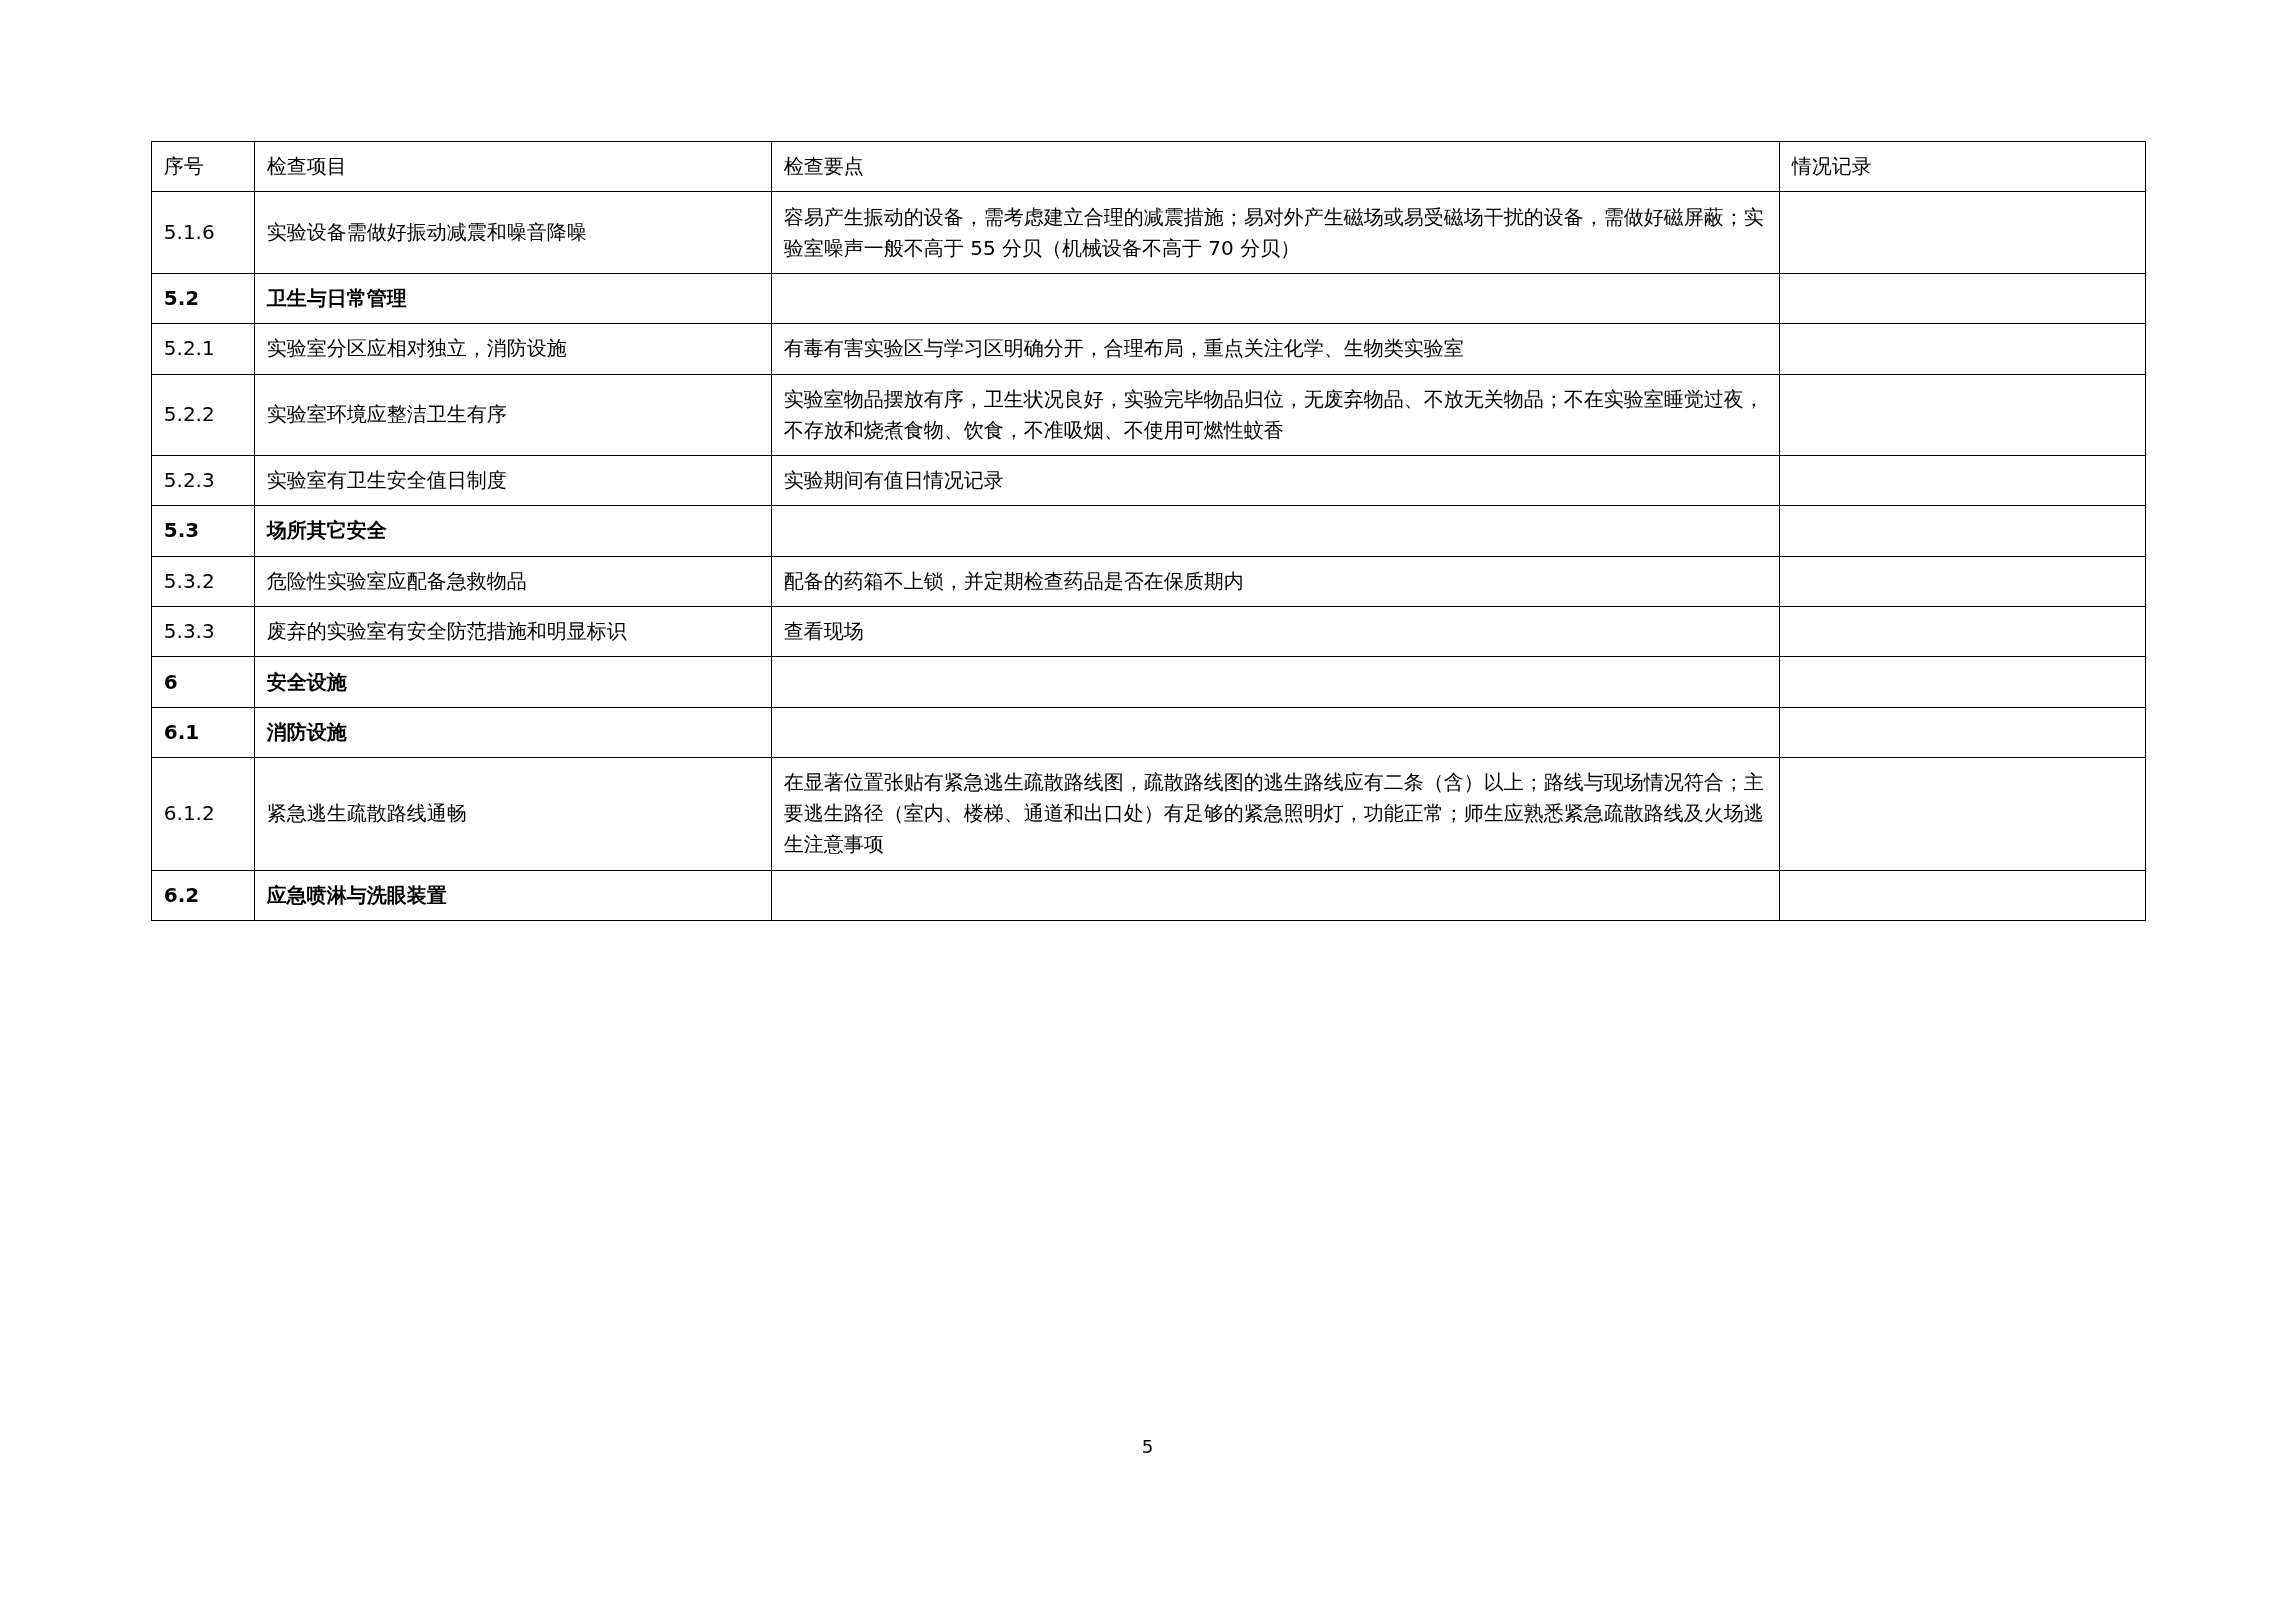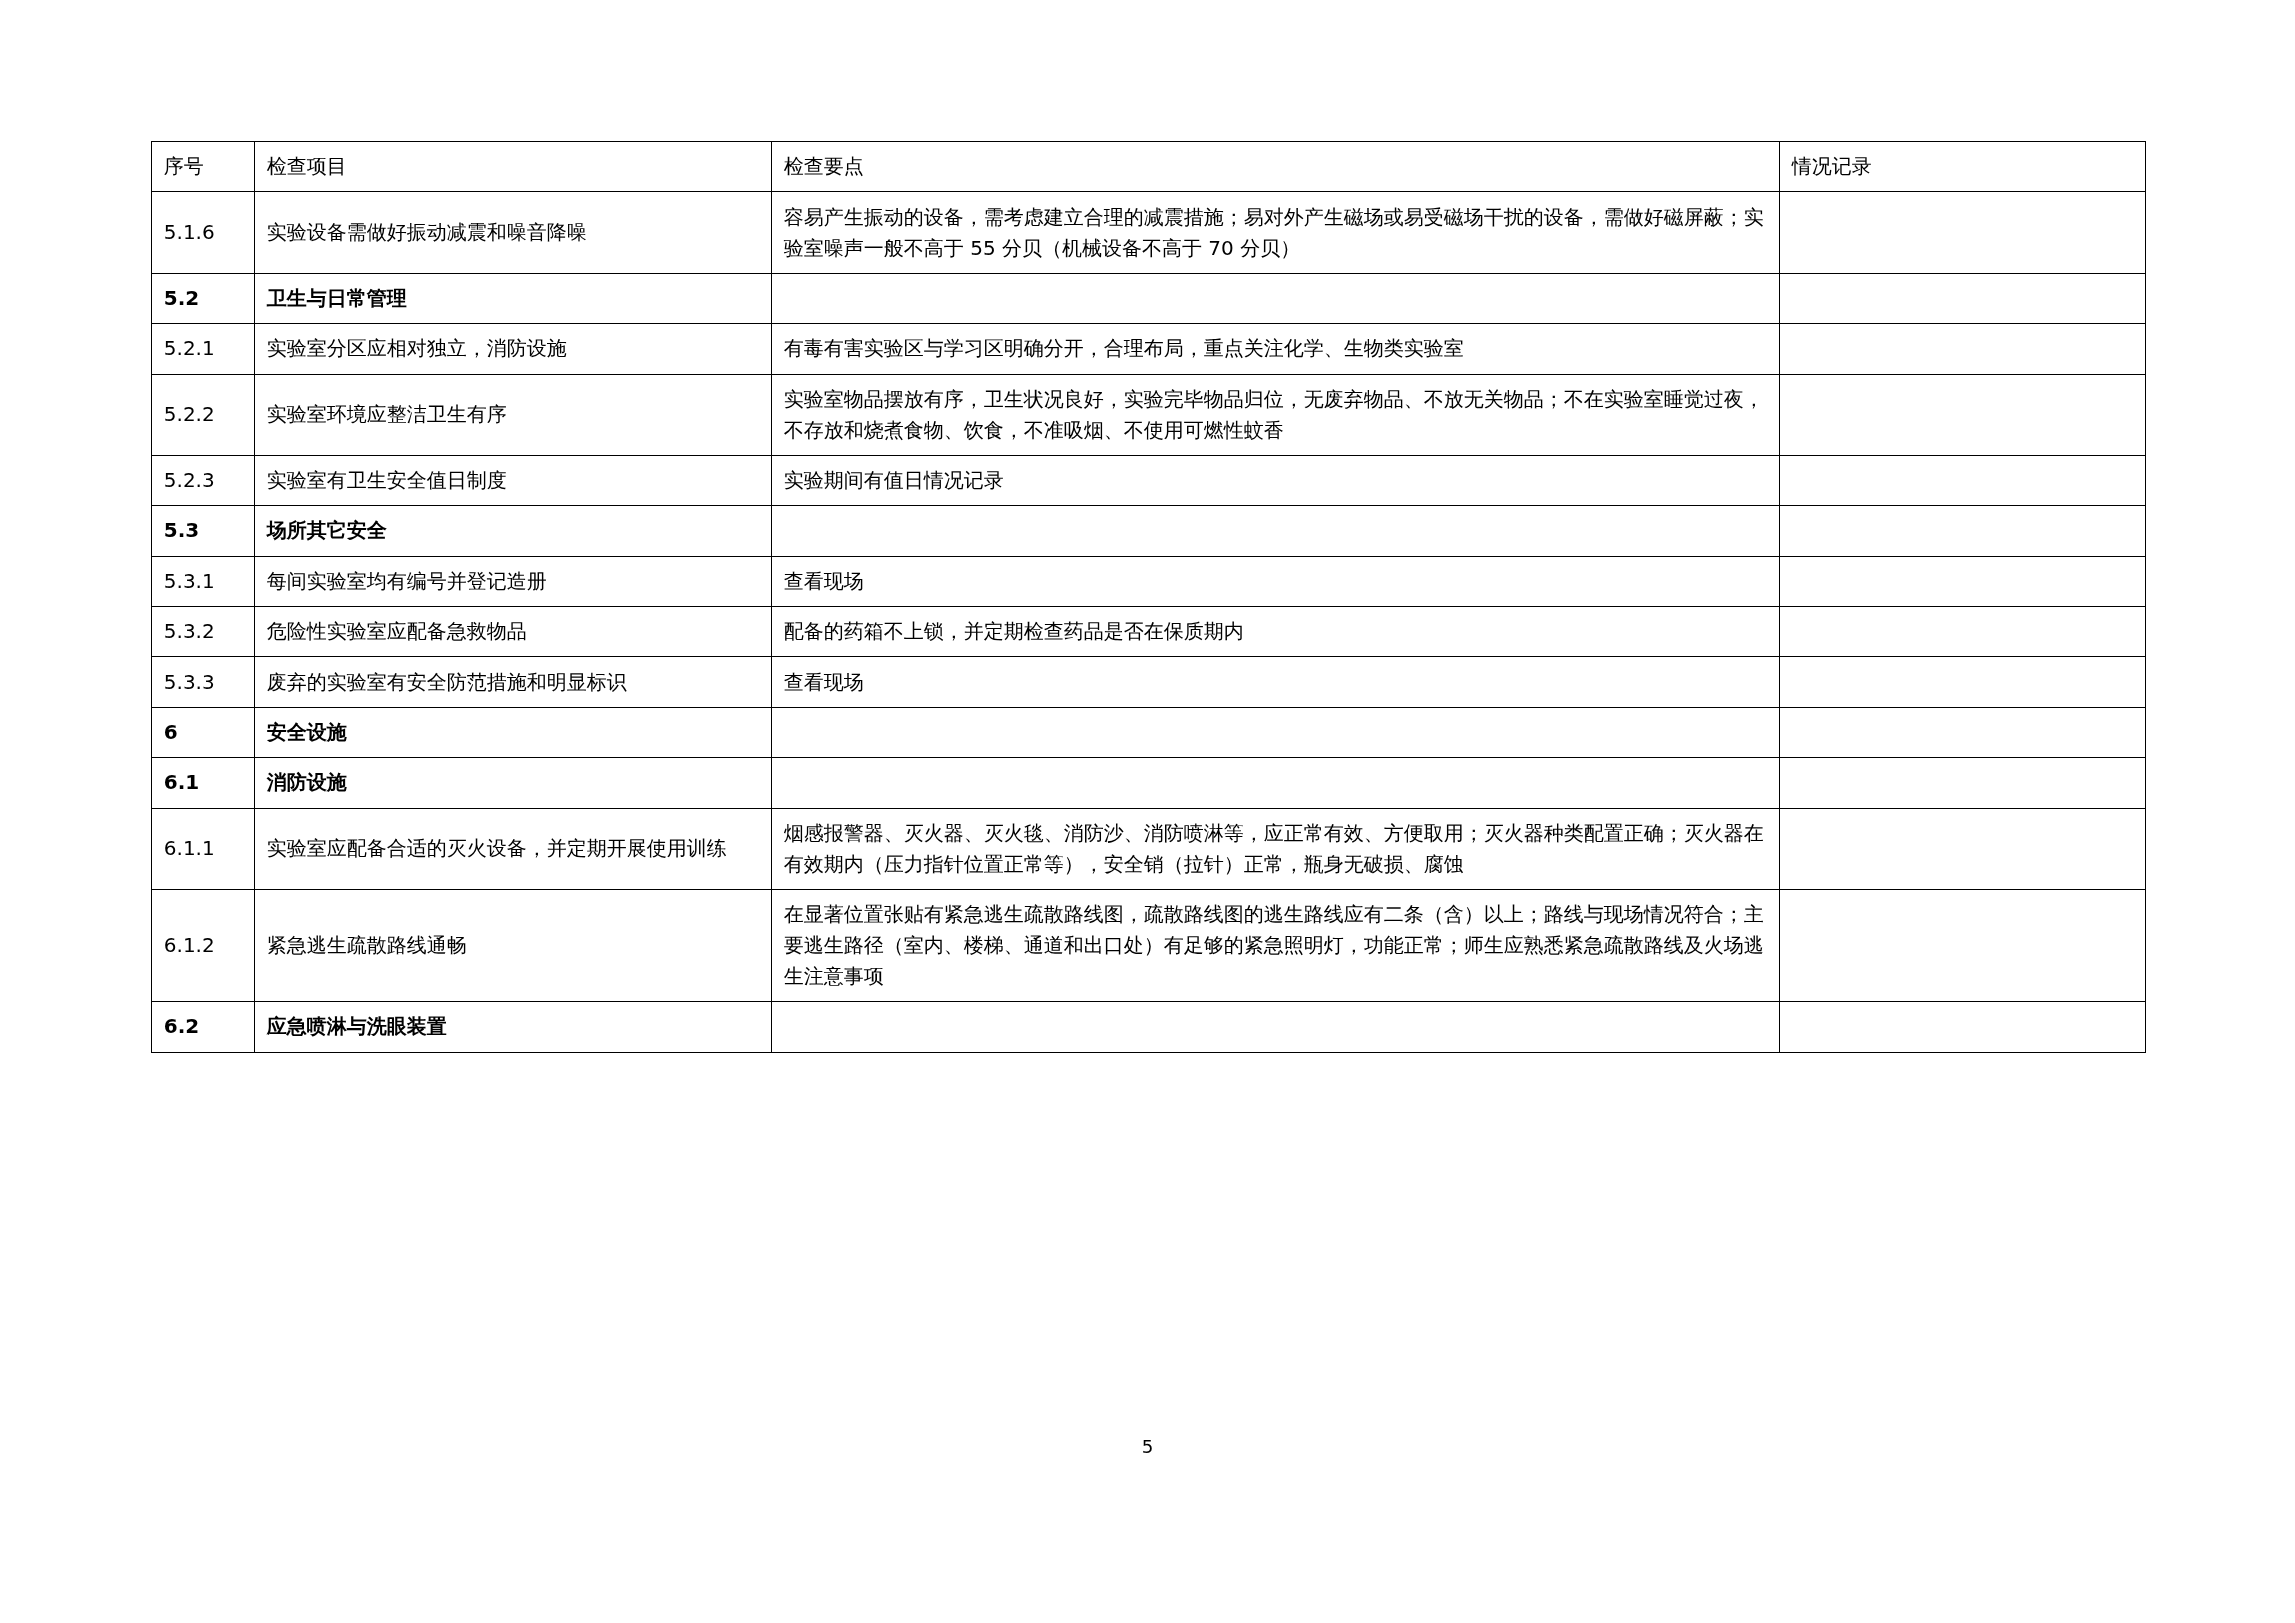--- a/index.html
+++ b/index.html
@@ -127,26 +127,20 @@
         <td class="rec"></td>
       </tr>
 
       <tr class="section">
         <td class="num">5.3</td>
         <td>场所其它安全</td>
         <td></td>
         <td class="rec"></td>
       </tr>
 
-      <tr>
-        <td class="num">5.3.1</td>
-        <td>每间实验室均有编号并登记造册</td>
-        <td>查看现场</td>
-        <td class="rec"></td>
-      </tr>
 
       <tr>
         <td class="num">5.3.2</td>
         <td>危险性实验室应配备急救物品</td>
         <td>配备的药箱不上锁，并定期检查药品是否在保质期内</td>
         <td class="rec"></td>
       </tr>
 
       <tr>
         <td class="num">5.3.3</td>
@@ -162,26 +156,20 @@
         <td class="rec"></td>
       </tr>
 
       <tr class="section">
         <td class="num">6.1</td>
         <td>消防设施</td>
         <td></td>
         <td class="rec"></td>
       </tr>
 
-      <tr>
-        <td class="num">6.1.1</td>
-        <td>实验室应配备合适的灭火设备，并定期开展使用训练</td>
-        <td>烟感报警器、灭火器、灭火毯、消防沙、消防喷淋等，应正常有效、方便取用；灭火器种类配置正确；灭火器在有效期内（压力指针位置正常等），安全销（拉针）正常，瓶身无破损、腐蚀</td>
-        <td class="rec"></td>
-      </tr>
 
       <tr>
         <td class="num">6.1.2</td>
         <td>紧急逃生疏散路线通畅</td>
         <td>在显著位置张贴有紧急逃生疏散路线图，疏散路线图的逃生路线应有二条（含）以上；路线与现场情况符合；主要逃生路径（室内、楼梯、通道和出口处）有足够的紧急照明灯，功能正常；师生应熟悉紧急疏散路线及火场逃生注意事项</td>
         <td class="rec"></td>
       </tr>
 
       <tr class="section">
         <td class="num">6.2</td>

